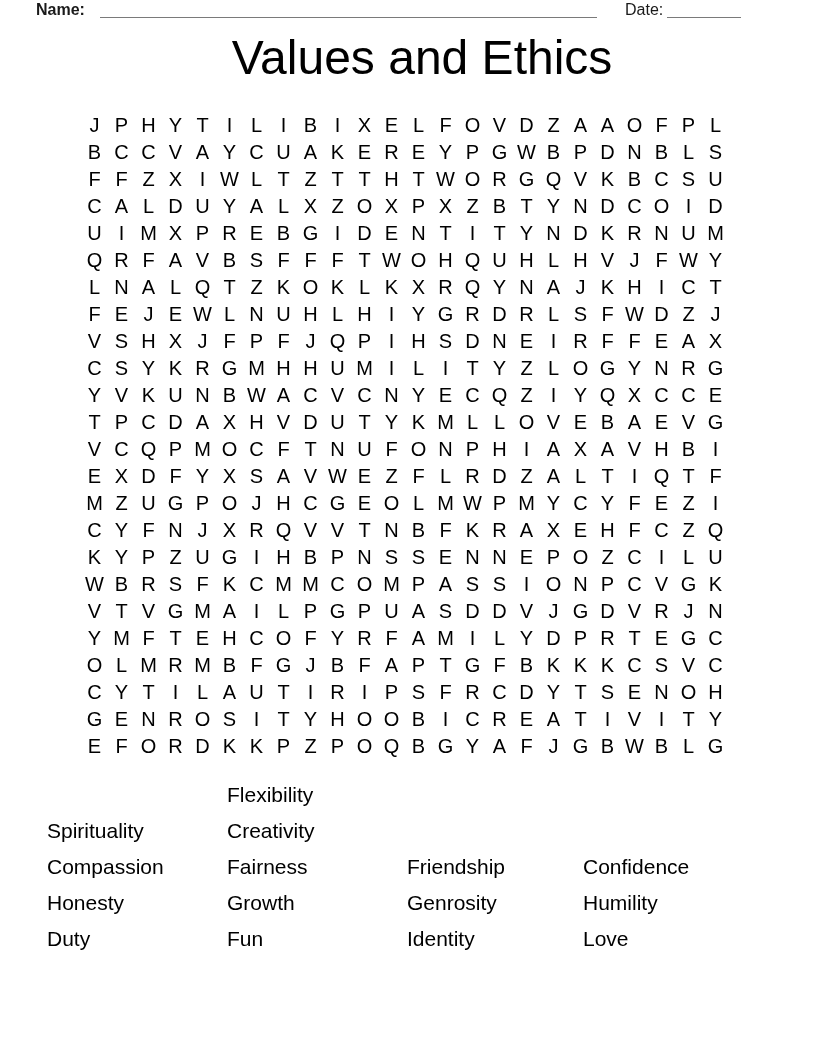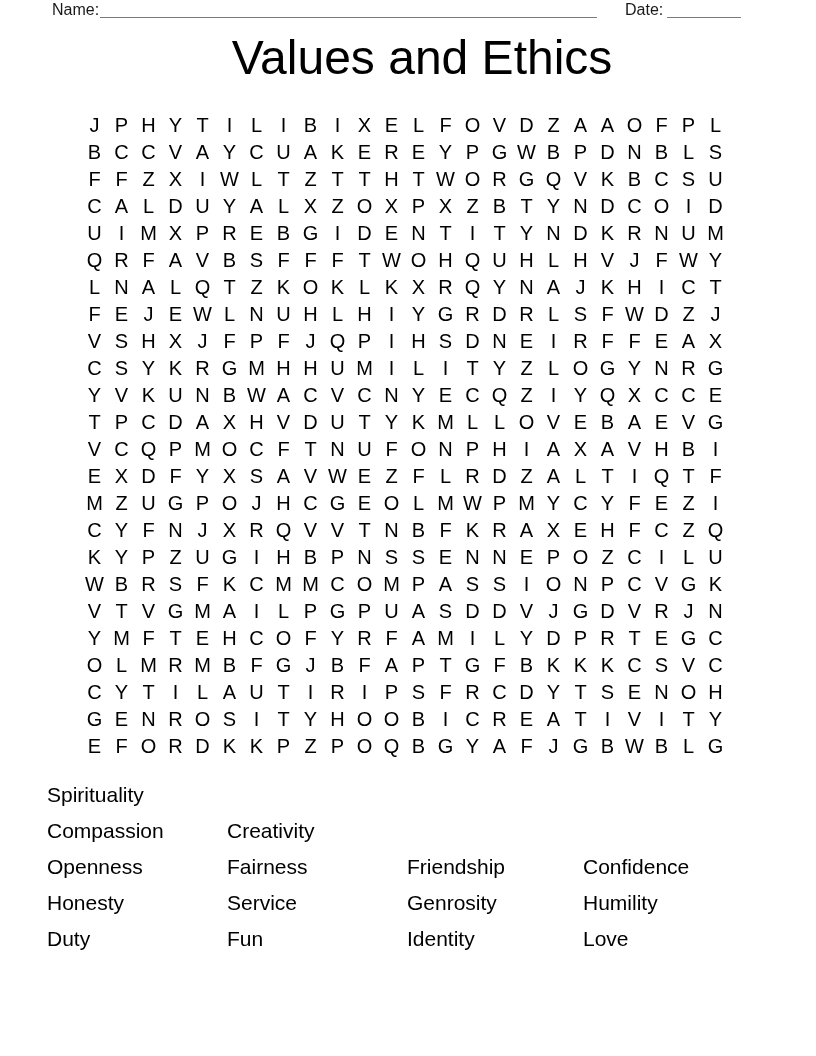--- a/index.html
+++ b/index.html
@@ -17,21 +17,21 @@
     overflow: hidden;
   }
   
   .hdr-label {
     position: absolute;
     top: 1px;
     font-size: 16px;
     color: #1a1a1a;
     white-space: nowrap;
   }
-  .name-label { left: 52px; }
+  .name-label { left: 36px; font-weight: bold; }
   .date-label { left: 625px; }
   .blank-line {
     position: absolute;
     top: 17px;
     height: 0;
     border-bottom: 1.5px solid #7a7a7a;
   }
   .name-line { left: 100px; width: 497px; }
   .date-line { left: 667px; width: 74px; }
 
@@ -680,28 +680,28 @@
       <span class="cell">W</span>
       <span class="cell">B</span>
       <span class="cell">L</span>
       <span class="cell">G</span>
     </div>
 
   <div class="words">
       <div class="word-col">
         <div class="word">Spirituality</div>
         <div class="word">Compassion</div>
-        <div class="word">Openness</div>
         <div class="word">Honesty</div>
         <div class="word">Duty</div>
       </div>
       <div class="word-col">
+        <div class="word">Flexibility</div>
         <div class="word">Creativity</div>
         <div class="word">Fairness</div>
-        <div class="word">Service</div>
+        <div class="word">Growth</div>
         <div class="word">Fun</div>
       </div>
       <div class="word-col">
         <div class="word">Friendship</div>
         <div class="word">Genrosity</div>
         <div class="word">Identity</div>
       </div>
       <div class="word-col">
         <div class="word">Confidence</div>
         <div class="word">Humility</div>

